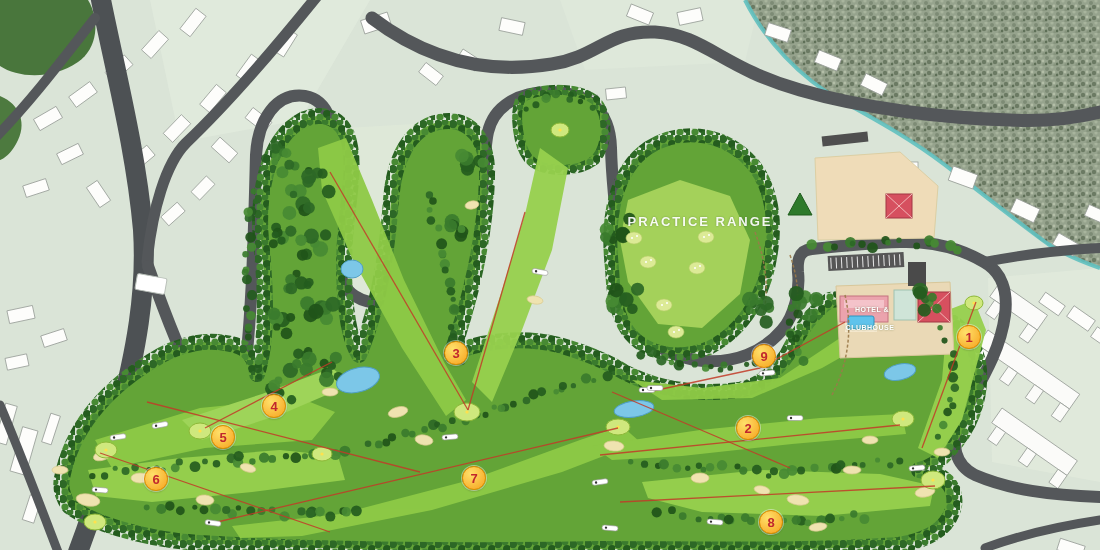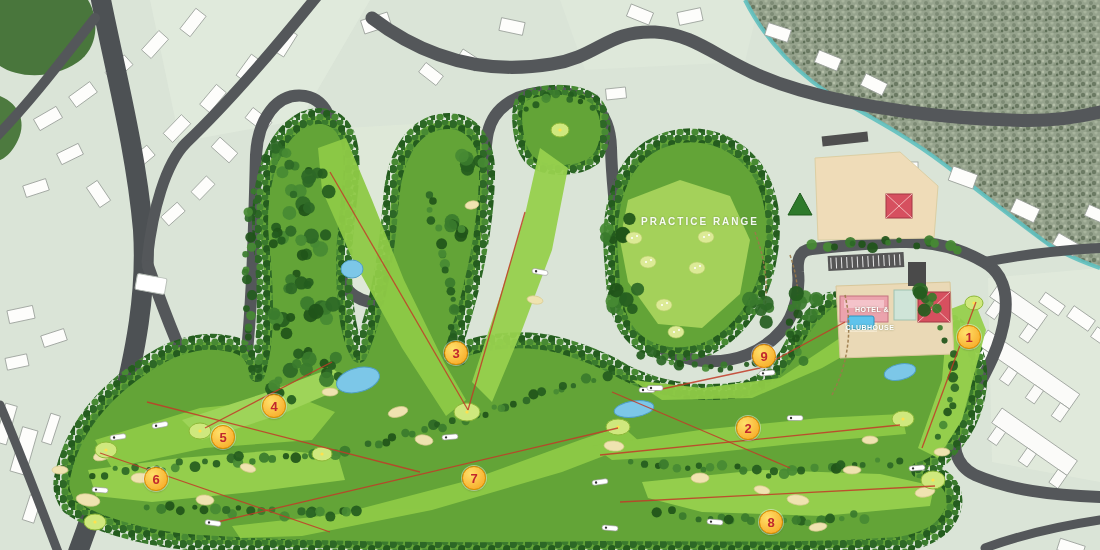--- a/index.html
+++ b/index.html
@@ -13,21 +13,21 @@
     display:flex;align-items:center;justify-content:center;
     font-size:13px;font-weight:bold;border:1px solid #e08a00;
     box-shadow:0 0 0 1px rgba(255,255,255,.45),0 1px 2px rgba(0,0,0,.35);
     z-index:30;line-height:1;
   }
   .map-label{
     position:absolute;transform:translate(-50%,-50%);color:#fff;
     font-weight:bold;white-space:nowrap;z-index:25;
     text-shadow:0 0 2px rgba(60,90,40,.55);
   }
-  .lbl-practice{font-size:10px;letter-spacing:2px;opacity:.92;}
+  .lbl-practice{font-size:13px;letter-spacing:2px;opacity:.92;}
   .lbl-hotel{font-size:7px;letter-spacing:.5px;}
 </style>
 </head>
 <body>
 
 <div class="stage">
 <svg width="1100" height="550" viewBox="0 0 1100 550">
   <defs>
     <pattern id="treePat" width="15" height="15" patternUnits="userSpaceOnUse">
       <circle cx="3" cy="4" r="4.2" fill="#2d6826"></circle>

